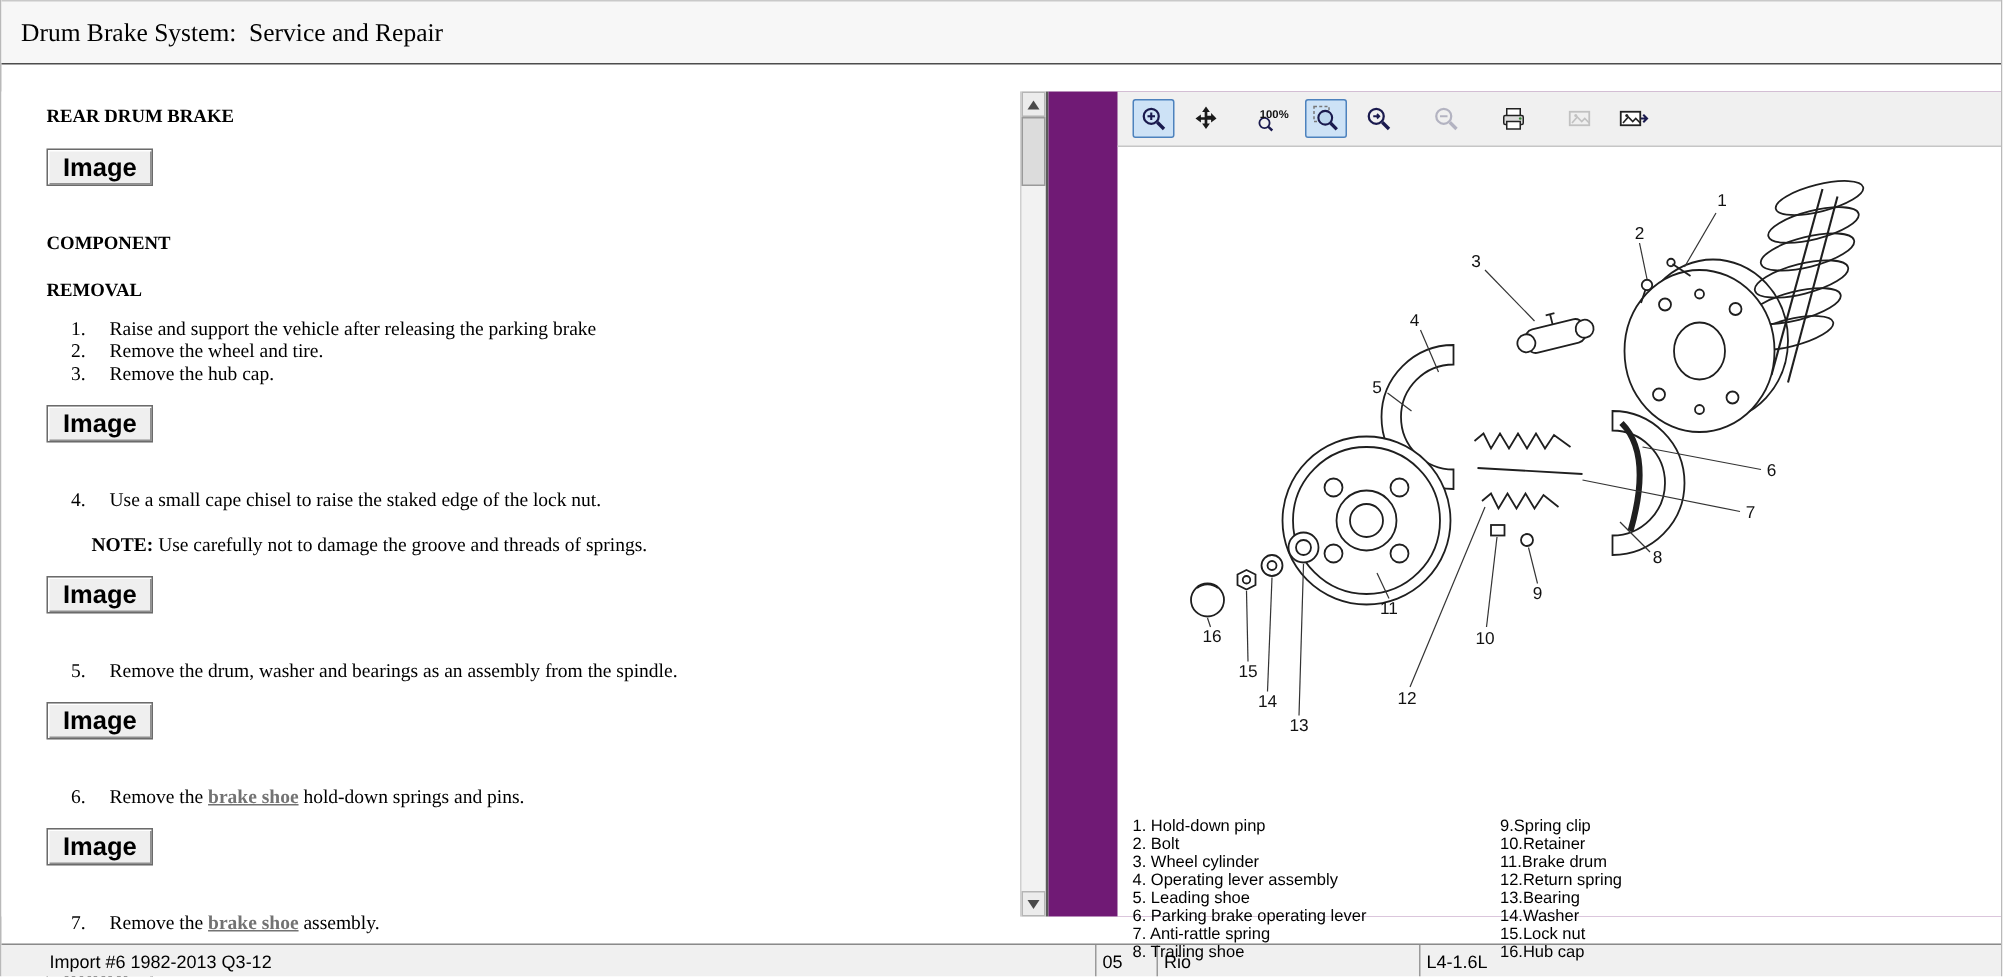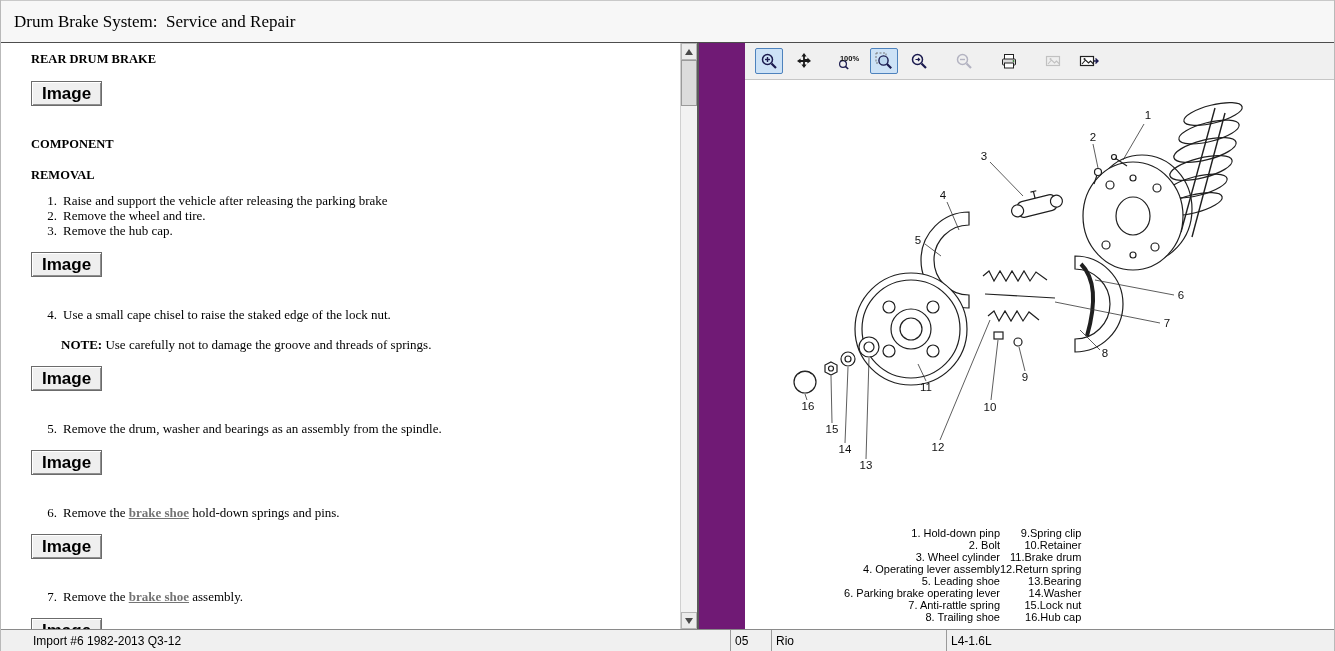--- a/index.html
+++ b/index.html
@@ -1,20 +1,20 @@
 <!DOCTYPE html>
 <html><head>
 <meta charset="utf-8">
 <style>
   * { margin:0; padding:0; box-sizing:border-box; }
   html,body { width:1335px; height:651px; background:#fff; overflow:hidden;
               font-family:"Liberation Serif", serif; }
 
   .app { width:1335px; height:651px; display:flex; flex-direction:column;
-         border-left:1px solid #b9b9b9; border-right:1px solid #b9b9b9; }
+         border-left:1px solid #b9b9b9; border-right:1px solid #b9b9b9;gap:18px; }
 
   
   .title-bar { height:43px; background:#f7f7f7; border-top:1px solid #c9c9c9;
                border-bottom:1px solid #4d4d4d; display:flex; align-items:center;
                padding-left:13px; flex:0 0 auto; }
   .title-bar span { font-size:17px; color:#000; white-space:pre; }
 
   
   .main { flex:1 1 auto; display:flex; min-height:0; }
 
@@ -26,21 +26,21 @@
   .doc-heading { font-weight:bold; font-size:12.5px; }
   .mt-btn { margin-top:14px; }
   .mt-sec { margin-top:31px; }
   .mt-sub { margin-top:16px; }
   .mt-step { margin-top:30px; }
   .mt-note { margin-top:15px; }
 
   .steps { margin-top:10px; }
   .step-row { display:flex; line-height:15px; }
   .step-row .num { flex:0 0 14px; margin-left:12px; text-align:right; }
-  .step-row .txt { margin-left:6px; }
+  .step-row .txt { margin-left:16px; }
 
   .note-row { margin-left:30px; line-height:15px; }
   .note-row b { font-weight:bold; }
 
   a.shoe-link { color:#737373; font-weight:bold; text-decoration:underline; cursor:pointer; }
 
   .img-btn { display:inline-block; min-width:63px; height:25px; padding:0 10px;
              font-family:"Liberation Sans", sans-serif; font-size:17px; font-weight:bold;
              color:#000; background:#efefef; text-align:center; line-height:19px;
              border:1px solid #6b6b6b;
@@ -69,21 +69,21 @@
             border:1px solid transparent; border-radius:2px; margin-right:7px; cursor:pointer; }
   .tb-btn.active { background:#cde2f6; border-color:#4d82bd; }
   .tb-btn.disabled { opacity:.45; cursor:default; }
   .tb-gap { width:10px; }
 
   .diagram-area { flex:1 1 auto; position:relative; background:#fff; }
   .diagram-svg { position:absolute; top:0; left:0; }
 
   .legend { position:absolute; top:447px; left:10px; right:4px; display:flex;
             font-family:"Liberation Sans", sans-serif; font-size:11px; color:#000; }
-  .legend-col { line-height:12px;text-align:right; }
+  .legend-col { line-height:12px; }
   .legend-col.left  { width:245px; }
   .legend-col.right { margin-left:0; }
 
   
   .status-bar { flex:0 0 22px; background:#f0f0f0; border-top:1px solid #8a8a8a;
                 display:flex; font-family:"Liberation Sans", sans-serif; font-size:12px;
                 color:#000; align-items:stretch; }
   .status-cell { display:flex; align-items:center; padding-left:4px; border-right:1px solid #9a9a9a; }
   .sc-0 { flex:0 0 730px;padding-left:32px; }
   .sc-1 { flex:0 0 41px; }

